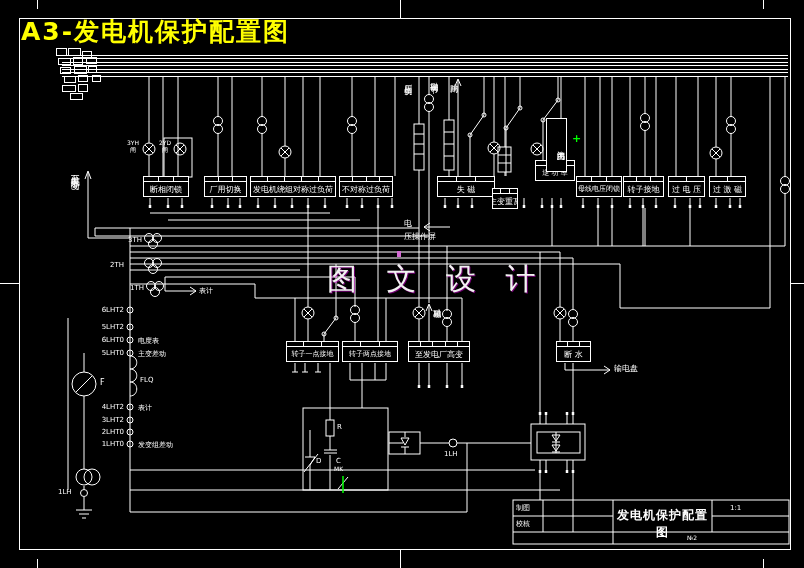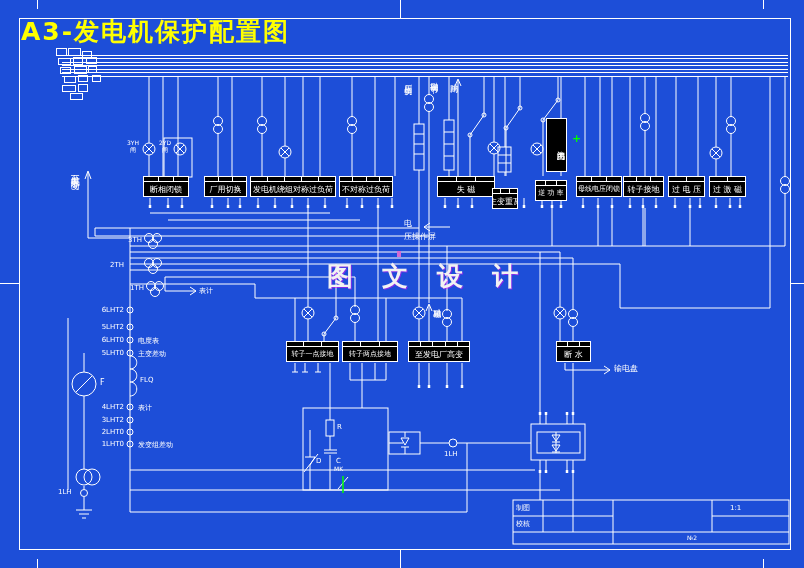--- a/index.html
+++ b/index.html
@@ -1,22 +1,22 @@
 <!DOCTYPE html>
 <html><head>
 <meta charset="utf-8">
 <style>
 *{margin:0;padding:0;box-sizing:border-box}
 body{background:#222;font-family:"DejaVu Sans",sans-serif}
-.page{position:relative;width:804px;height:568px;background:#1d4ed8;overflow:hidden;margin:0 auto}
+.page{position:relative;width:804px;height:568px;background:#000000;overflow:hidden;margin:0 auto}
 svg{position:absolute;left:0;top:0}
 .t{position:absolute;color:#fff;font-size:7px;line-height:1.15;white-space:nowrap}
 .v{writing-mode:vertical-rl;letter-spacing:1px;white-space:normal}
 .title{position:absolute;left:21px;top:15px;color:#ffff00;font-size:25px;font-weight:bold;letter-spacing:2px}
-.wm{position:absolute;left:327px;top:259px;color:#f2f2f2;font-size:26px;font-weight:bold;letter-spacing:10px;text-shadow:1px 1px 0 rgba(255,0,255,.45)}
+.wm{position:absolute;left:327px;top:259px;color:#f2f2f2;font-size:30px;font-weight:normal;letter-spacing:10px;text-shadow:1px 1px 0 rgba(255,0,255,.45)}
 .pbox{position:absolute;height:21px;border:1px solid #fff;background:#000;color:#fff;display:flex;flex-direction:column}
 .pbox .s{display:flex;height:5px;border-bottom:1px solid #fff}
 .s i{flex:1;border-left:1px solid #fff}
 .s i:first-child{border-left:none}
 .pbox .c{flex:1;display:flex;align-items:center;justify-content:center;font-size:8px;white-space:nowrap;overflow:hidden}
 .tall{position:absolute;border:1px solid #fff;background:#000;color:#fff;font-size:8px;writing-mode:vertical-rl;line-height:9px;padding:2px 1px;text-align:center}
 .term{position:absolute;left:58px;width:66px;text-align:right;color:#fff;font-size:7px}
 .note{position:absolute;left:138px;color:#fff;font-size:7px}
 .lamp-lbl{position:absolute;width:18px;text-align:center;color:#fff;font-size:6px;line-height:7px}
 .grn{position:absolute;color:#00ff00;font-size:11px;font-weight:bold}
@@ -207,21 +207,21 @@
       <div class="c">失 磁</div>
     </div>
 <div class="pbox" style="left:492px;top:188px;width:26px">
       <div class="s">
         <i></i>
         <i></i>
         <i></i>
       </div>
       <div class="c">主变重瓦</div>
     </div>
-<div class="pbox" style="left:535px;top:180px;width:32px">
+<div class="pbox" style="left:535px;top:160px;width:40px">
       <div class="s">
         <i></i>
         <i></i>
         <i></i>
       </div>
       <div class="c" style="font-size:7px">逆 功 率</div>
     </div>
 <div class="pbox" style="left:576px;top:176px;width:46px">
       <div class="s">
         <i></i>
@@ -326,16 +326,17 @@
 <div class="t" style="left:140px;top:376px">FLQ</div>
 <div class="t" style="left:58px;top:488px">1LH</div>
 <div class="t" style="left:444px;top:450px">1LH</div>
 <div class="t" style="left:337px;top:423px">R</div>
 <div class="t" style="left:336px;top:457px">C</div>
 <div class="t" style="left:316px;top:457px">D</div>
 <div class="t" style="left:334px;top:466px;font-size:6px">MK</div>
 
 <div class="tb" style="left:516px;top:503px;font-size:7px">制图</div>
 <div class="tb" style="left:516px;top:519px;font-size:7px">校核</div>
+<div class="tb" style="left:613px;top:507px;width:99px;text-align:center;font-size:12px;font-weight:bold;letter-spacing:1px">发电机保护配置图</div>
 <div class="tb" style="left:730px;top:504px;font-size:7px">1:1</div>
 <div class="tb" style="left:687px;top:534px;font-size:6px">№2</div>
 
 </div>
 
 </body></html>

